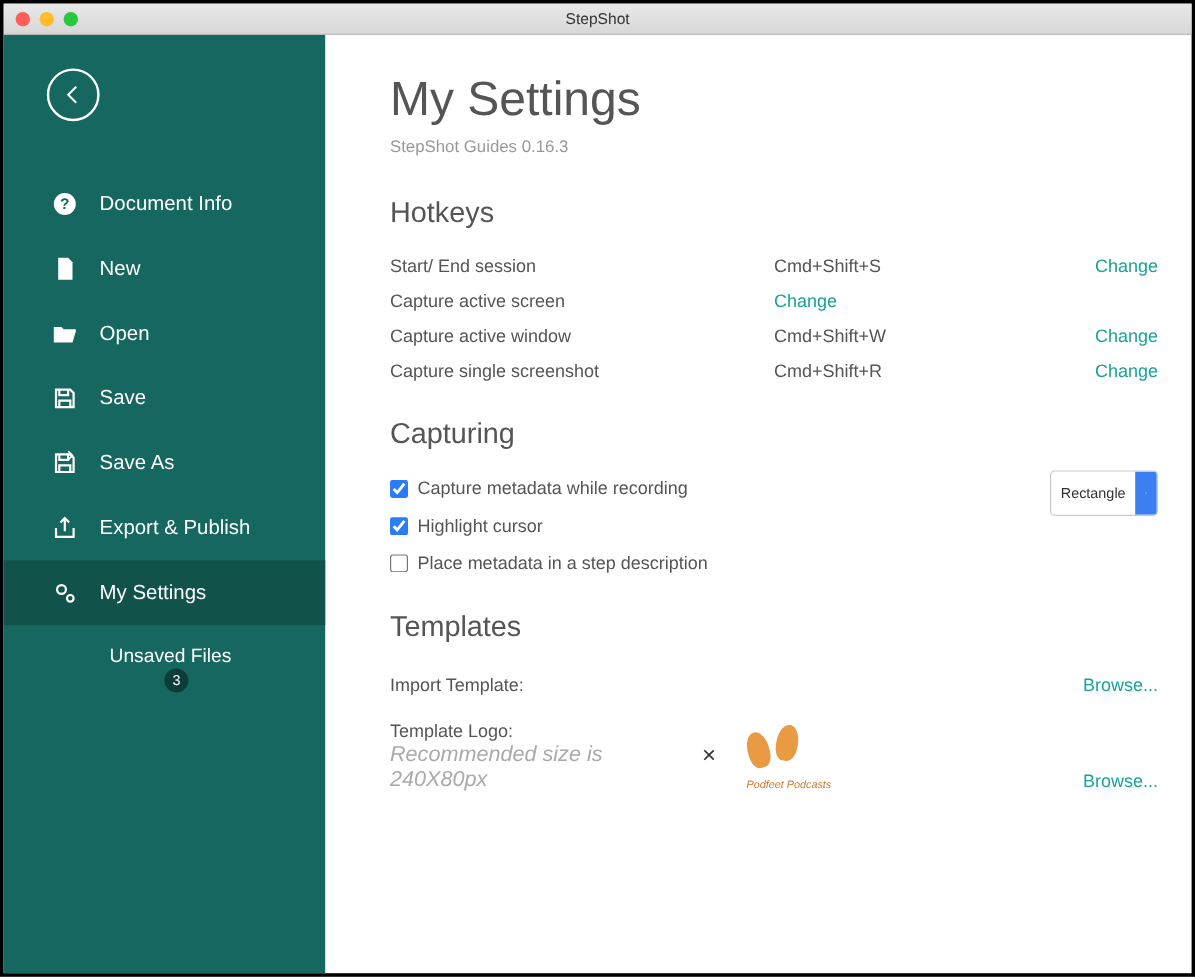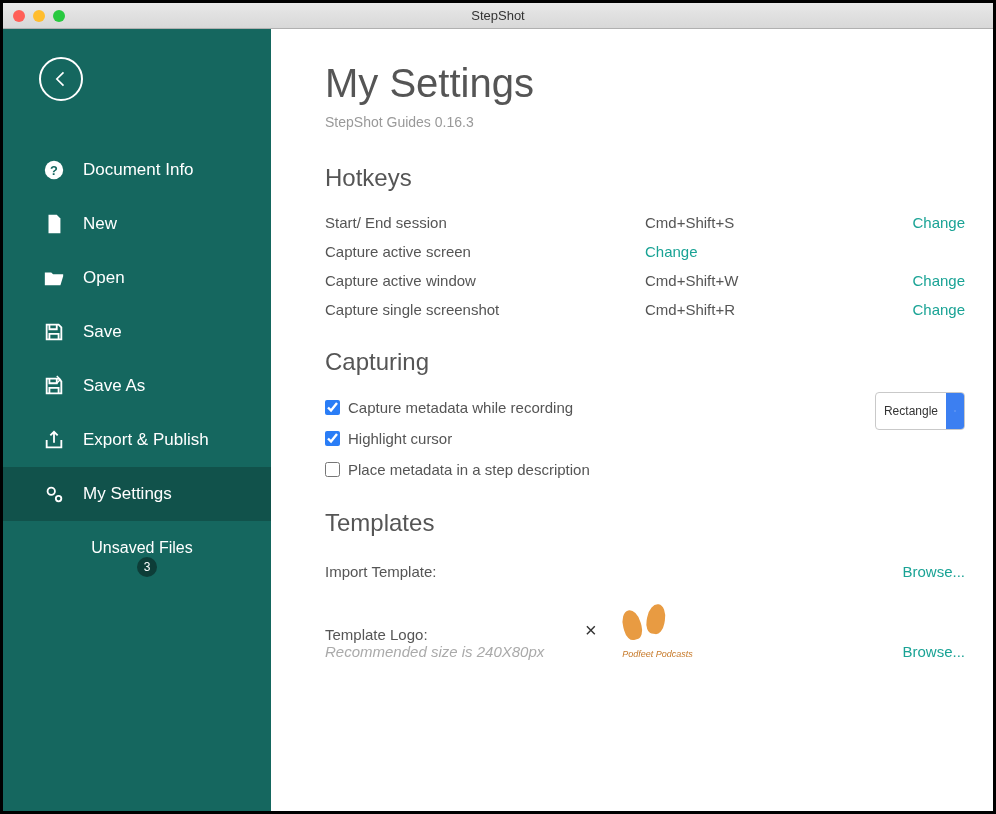--- a/index.html
+++ b/index.html
@@ -130,21 +130,21 @@
       width: 18px; height: 100%;
       display: flex; align-items: center; justify-content: center;
     }
     .select-wrap .chev svg { fill:#fff; width:10px; height:10px; }
     .tmpl-row {
       display: flex;
       align-items: flex-end;
       padding: 10px 0;
     }
     .tmpl-label { flex: 0 0 260px; font-size: 15px; color:#555; }
-    .tmpl-hint { font-size: 15px; color:#aaa; font-style: italic; }
+    .tmpl-hint { font-size: 18px; color:#aaa; font-style: italic; }
     .tmpl-mid { flex: 1; display:flex; align-items:center; }
     .tmpl-browse { color:#1aa395; font-size: 15px; cursor:default; }
     .x-icon { font-size:20px; color:#333; margin-right:8px; cursor:default; }
     .logo-img {
       width: 90px; height: 60px;
       display:flex; align-items:flex-end; justify-content:center;
       position:relative;
     }
     .foot {
       width: 18px; height: 30px;

